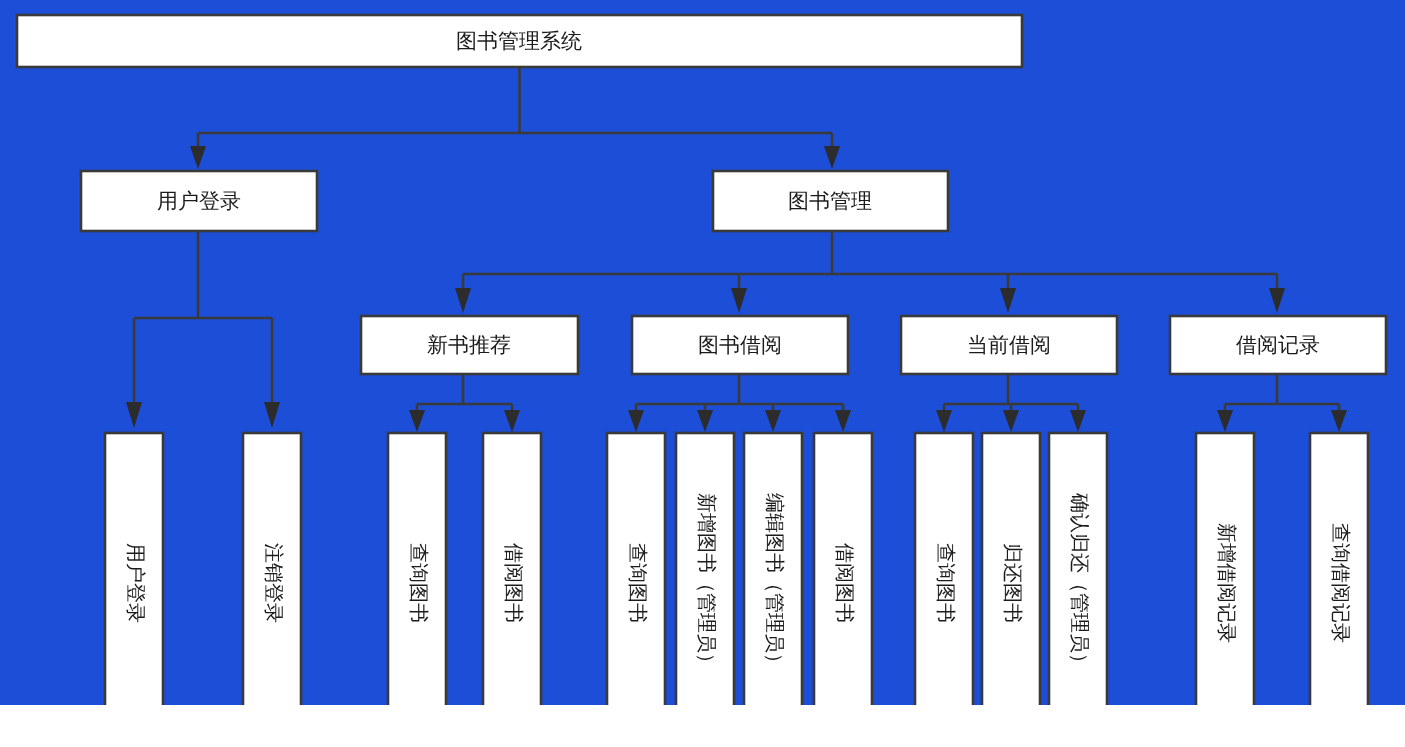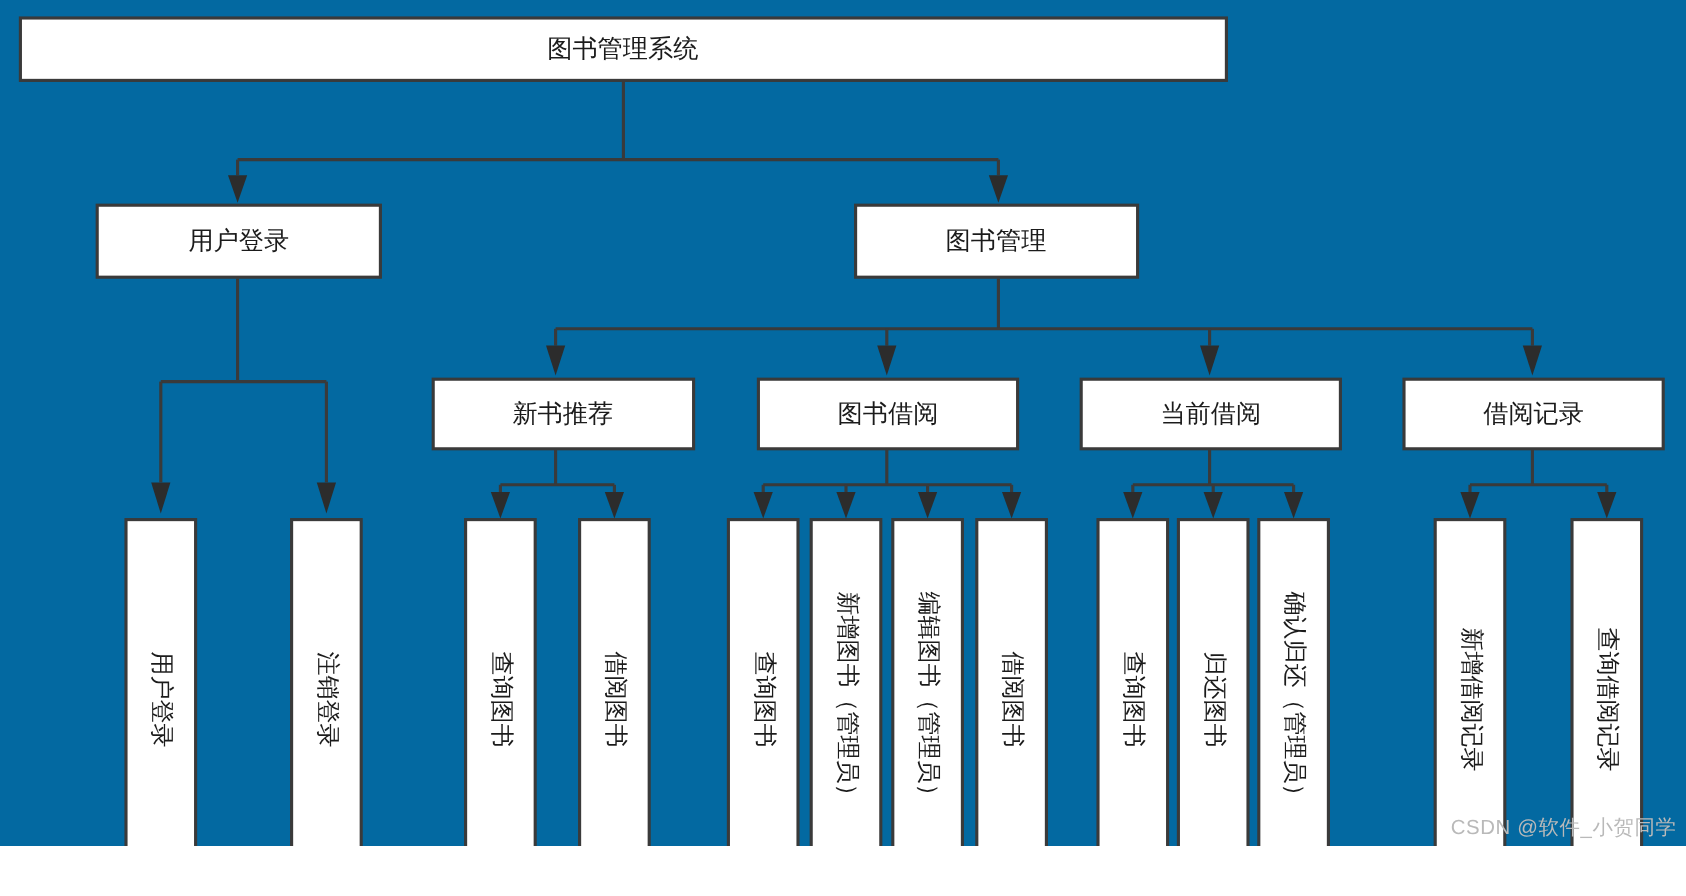--- a/index.html
+++ b/index.html
@@ -8,21 +8,21 @@
     padding: 0;
     background: #ffffff;
   }
   body {
     font-family: "Liberation Sans", "DejaVu Sans", sans-serif;
   }
   #canvas {
     position: relative;
     width: 1405px;
     height: 705px;
-    background: #0369a1;
+    background: #1d4ed8;
     overflow: hidden;
   }
   svg#diagram {
     position: absolute;
     left: 0;
     top: 0;
     width: 1405px;
     height: 747px;
     display: block;
   }
@@ -228,15 +228,14 @@
       <rect class="node-rect" x="1196" y="433" width="58" height="300"></rect>
       <text class="node-label node-label-leaf" transform="translate(1225,583) rotate(90)">新增借阅记录</text>
     </g>
     <g>
       <rect class="node-rect" x="1310" y="433" width="58" height="300"></rect>
       <text class="node-label node-label-leaf" transform="translate(1339,583) rotate(90)">查询借阅记录</text>
     </g>
 
   </svg>
 
-  <div class="watermark">CSDN @软件_小贺同学</div>
 
 </div>
 
 </body></html>

